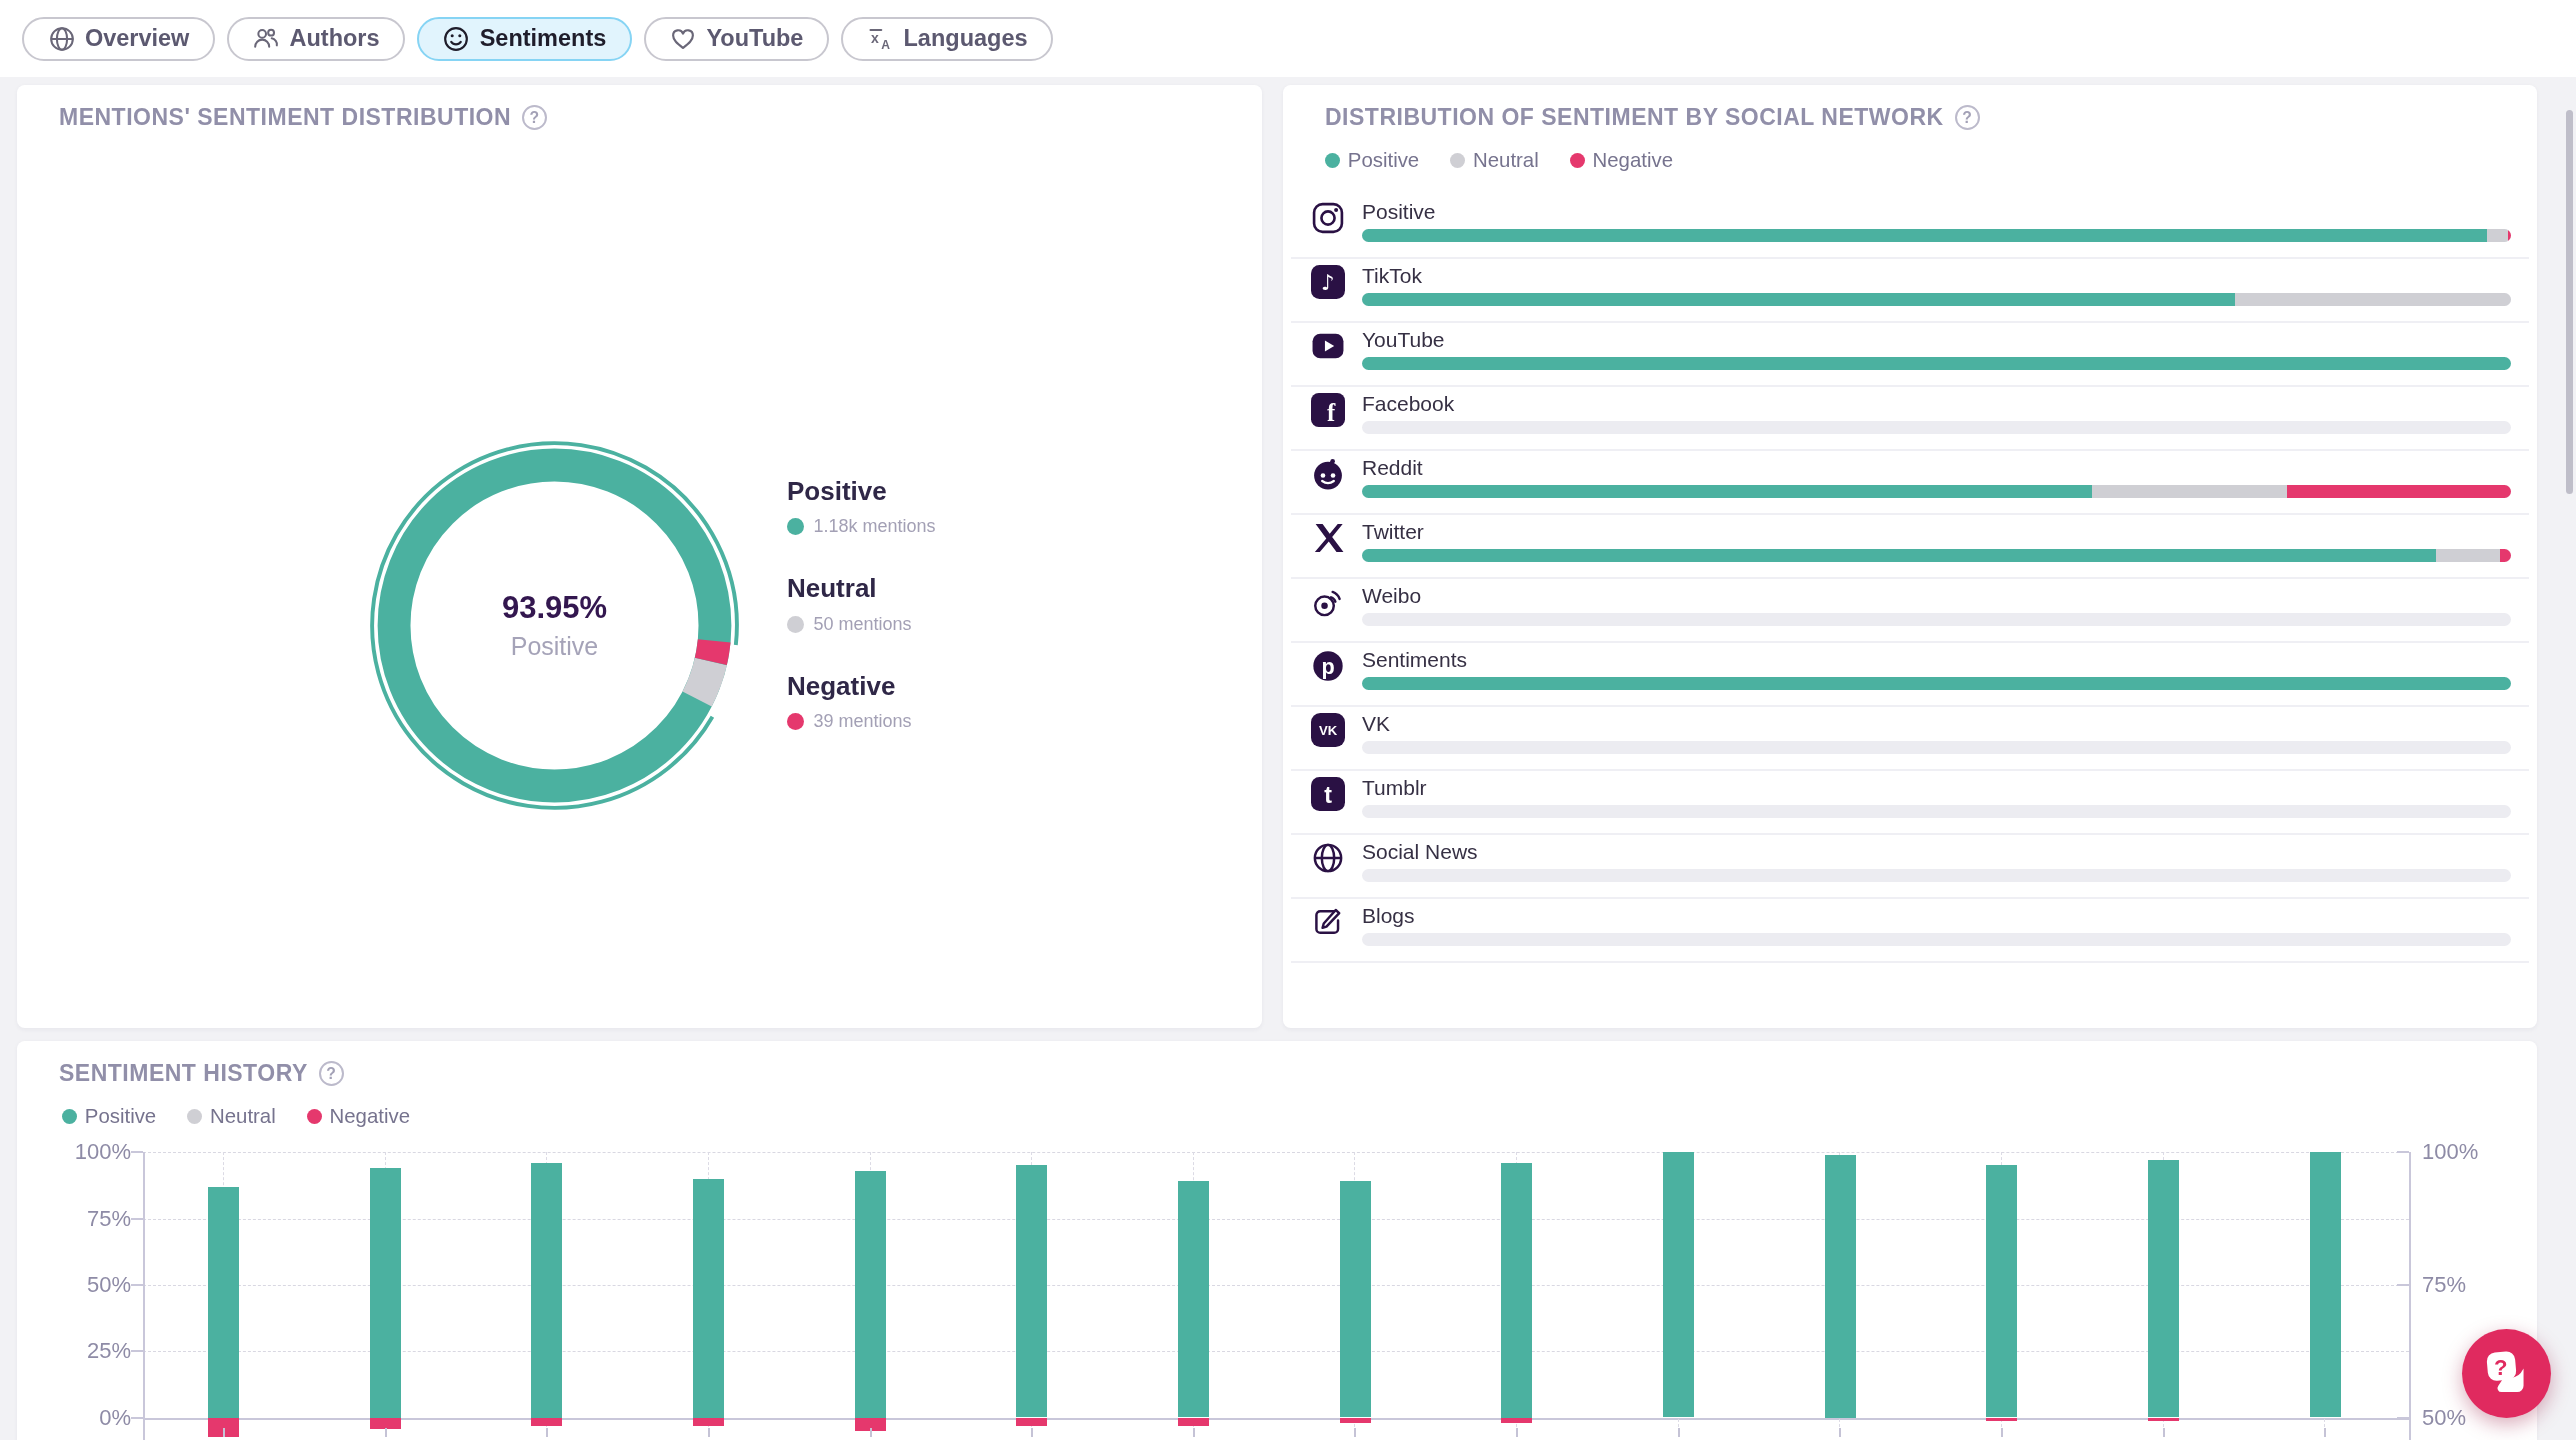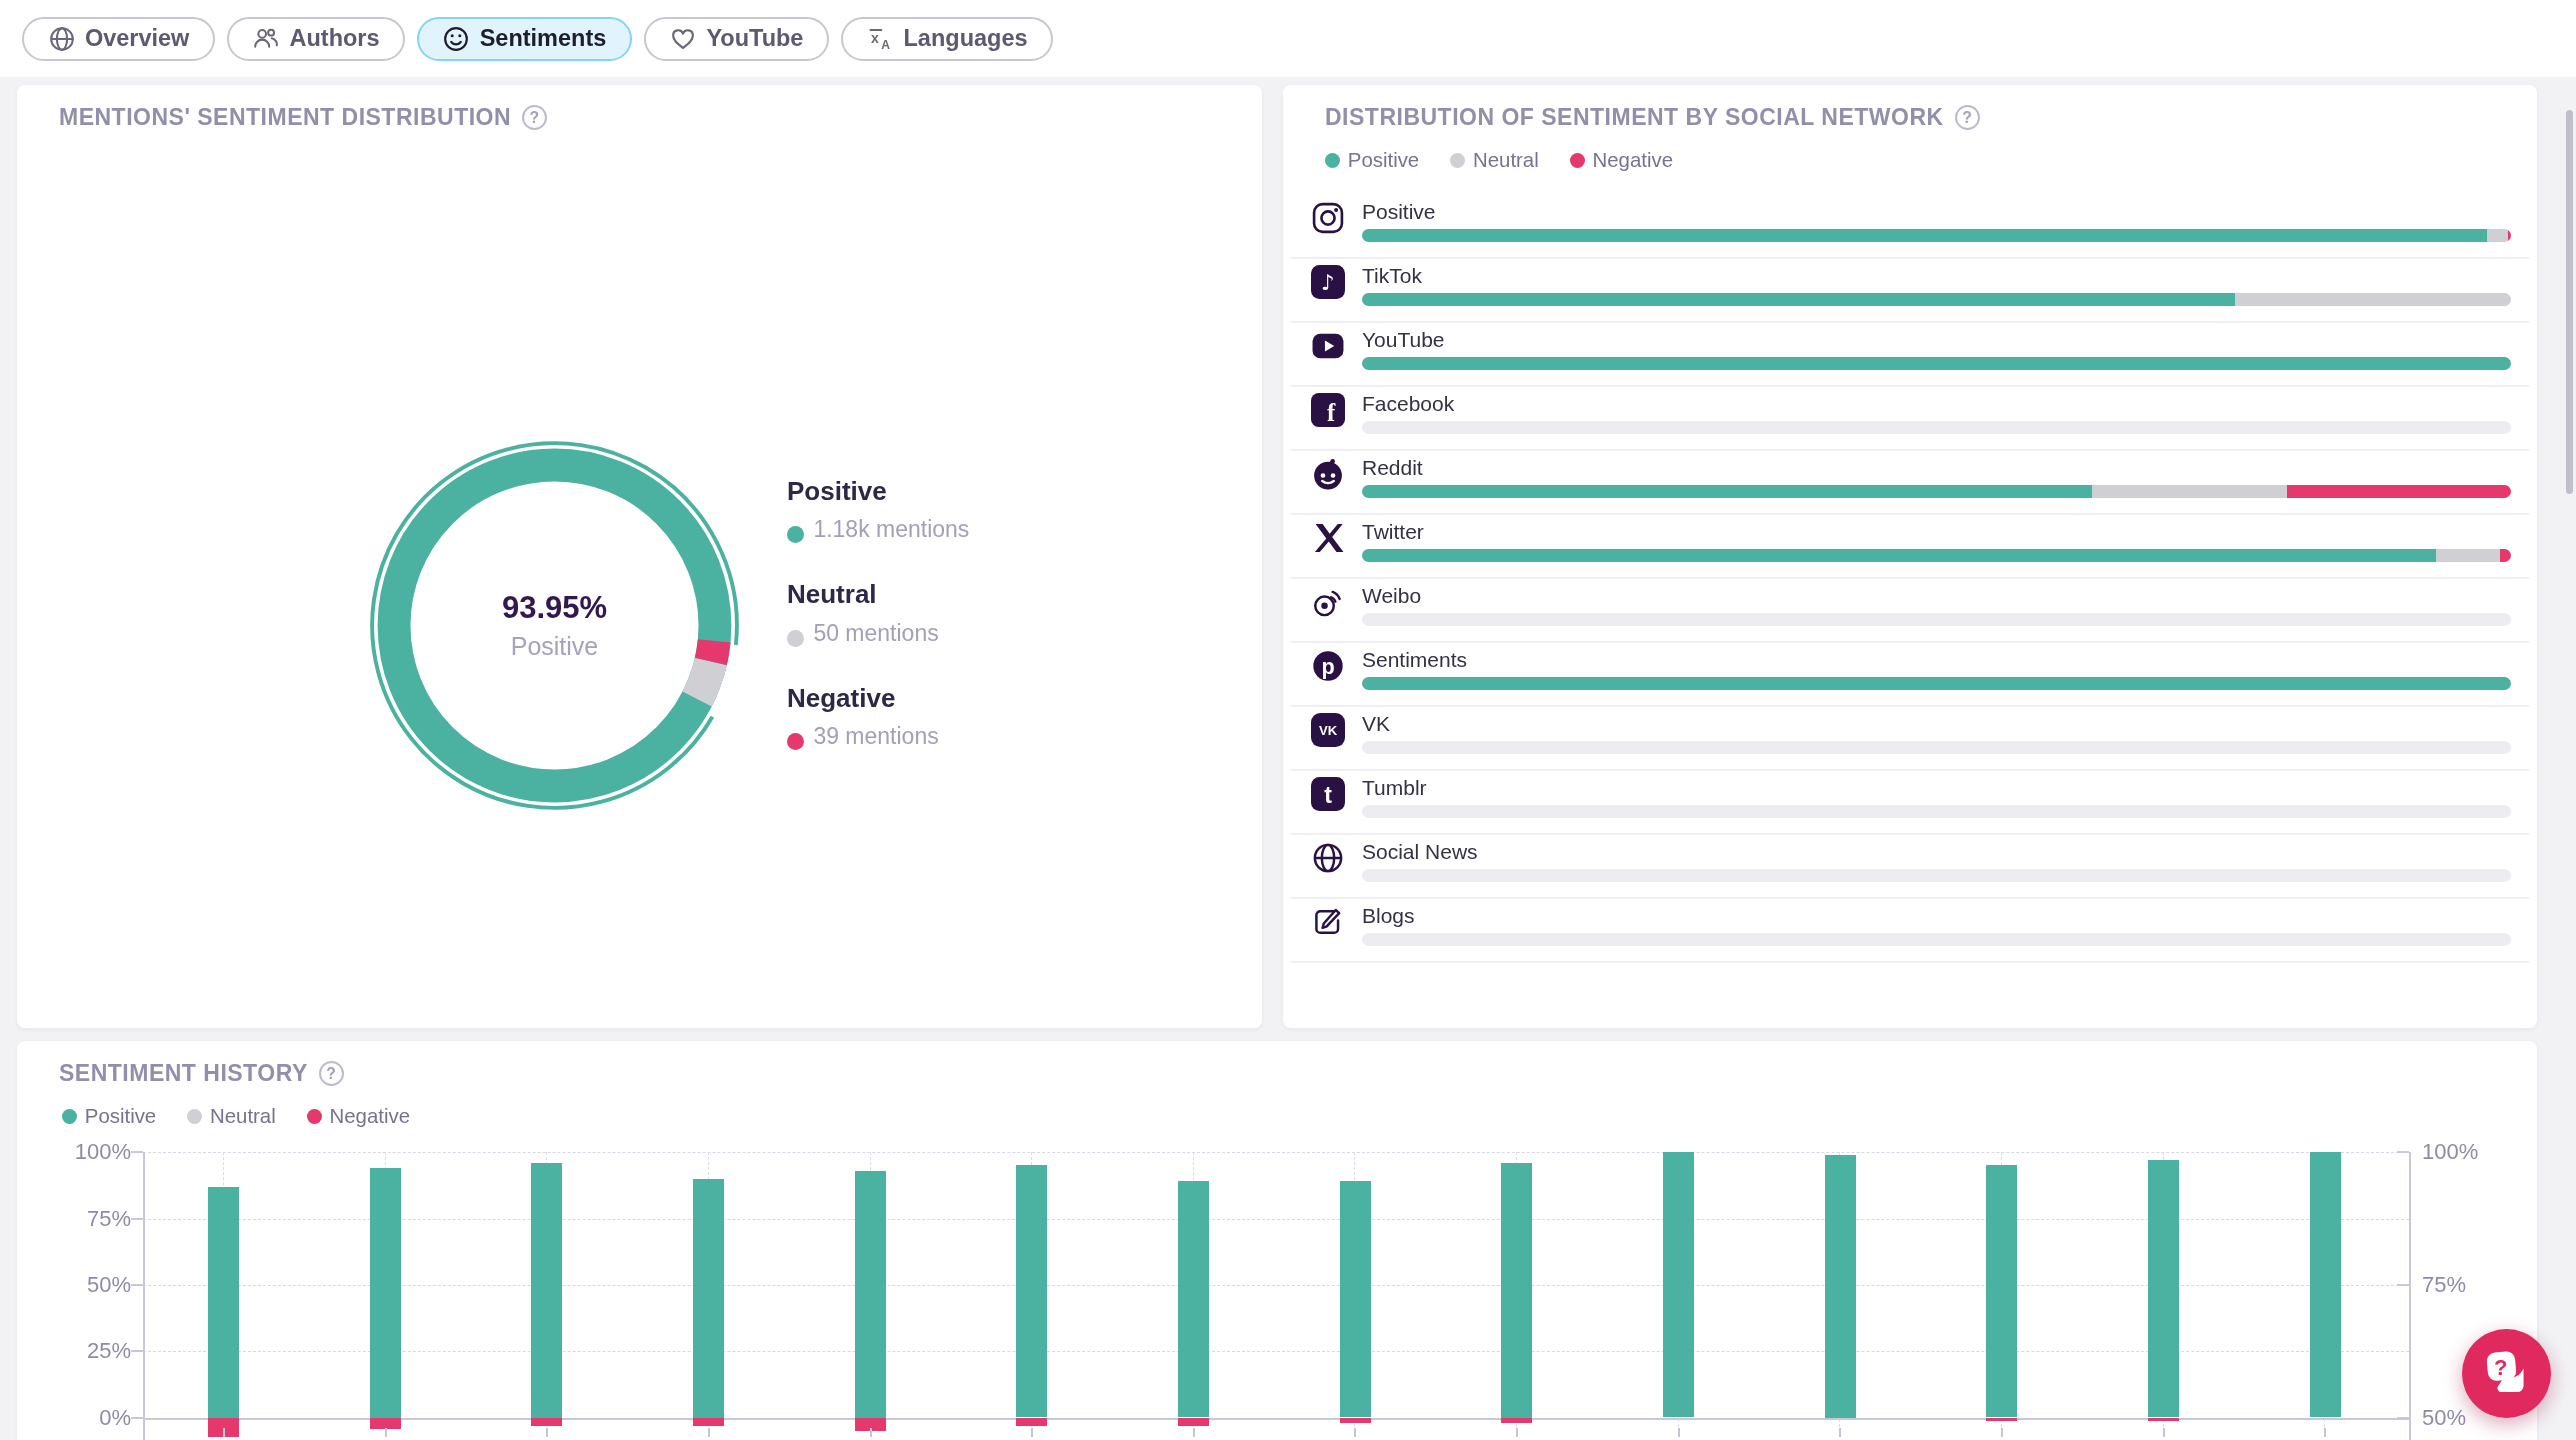--- a/index.html
+++ b/index.html
@@ -54,21 +54,21 @@
   #donut-center {
     position:absolute; left:334px; top:337px; width:407px; height:407px;
     display:flex; flex-direction:column; align-items:center; justify-content:center; gap:6.3px;
     pointer-events:none;
   }
   #donut-center .pct { font-size:31px; font-weight:700; color:#33174F; }
   #donut-center .lbl { font-size:25px; color:#A5A3B8; }
   #donut-legend { position:absolute; left:770px; top:391px; }
   .dleg-group { margin-bottom:36px; }
   .dleg-title { font-size:26px; font-weight:600; color:#2F2747; margin-bottom:9.4px; }
-  .dleg-sub { display:flex; align-items:flex-end; gap:9.4px; font-size:23px; color:#A3A0B5; }
+  .dleg-sub { display:flex; align-items:center; gap:9.4px; font-size:18px; color:#A3A0B5; }
   .dleg-sub .legend-dot { width:17px; height:17px; }
 
   
   #network-rows { position:absolute; left:0; top:110px; width:100%; }
   .net-row { position:relative; height:64px; }
   .net-row .sep { position:absolute; left:7.8px; right:7.8px; bottom:0; height:1.6px; background:#EFEFF4; }
   .net-icon { position:absolute; left:28px; top:6.3px; width:34px; height:34px; color:#2A1144; }
   .net-icon svg { width:34px; height:34px; }
   .net-label { position:absolute; left:79px; top:4.7px; font-size:21px; font-weight:500; color:#363044; }
   .net-bar {

